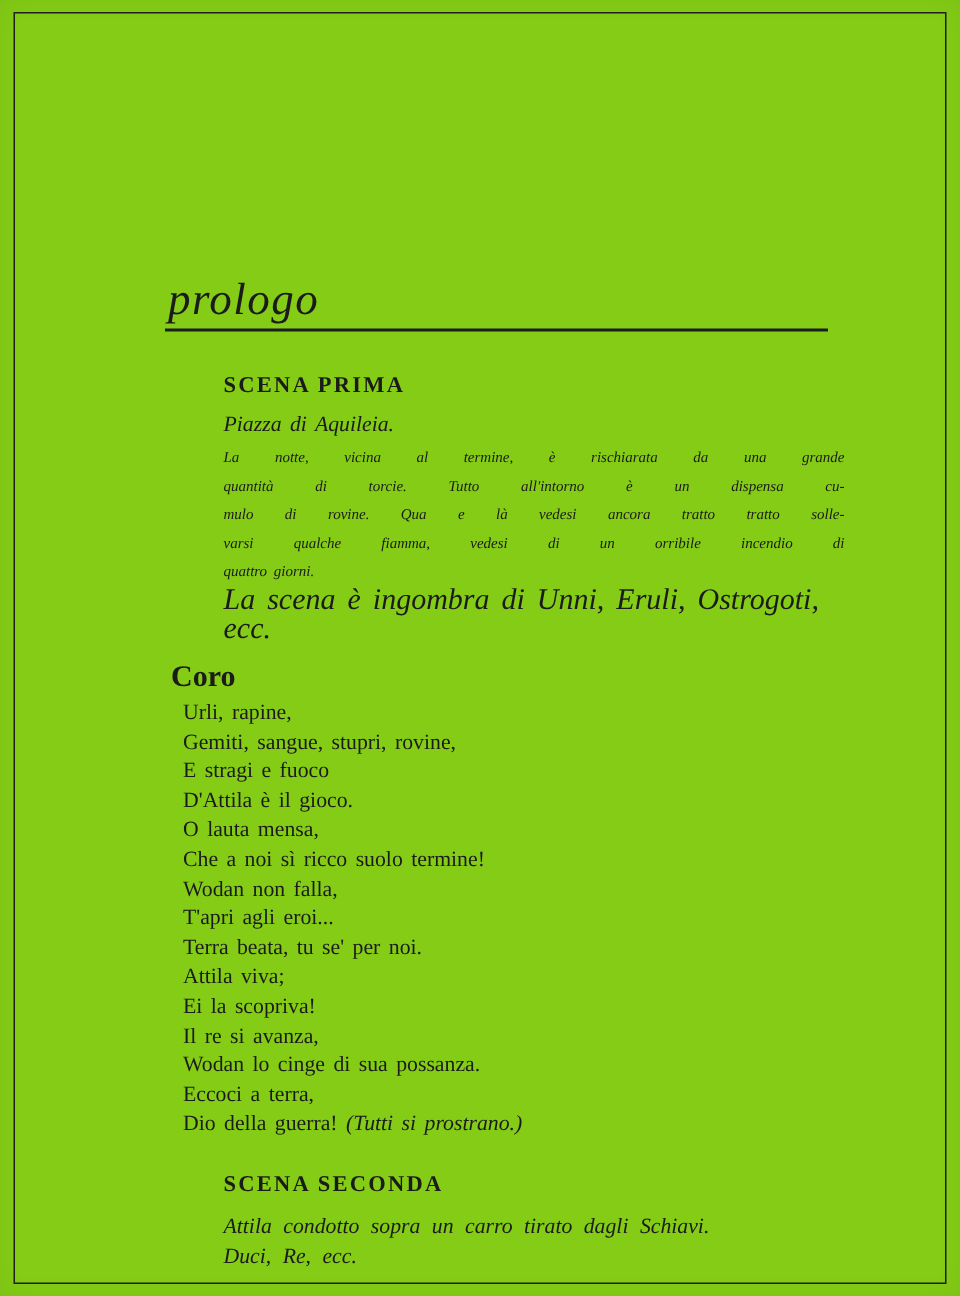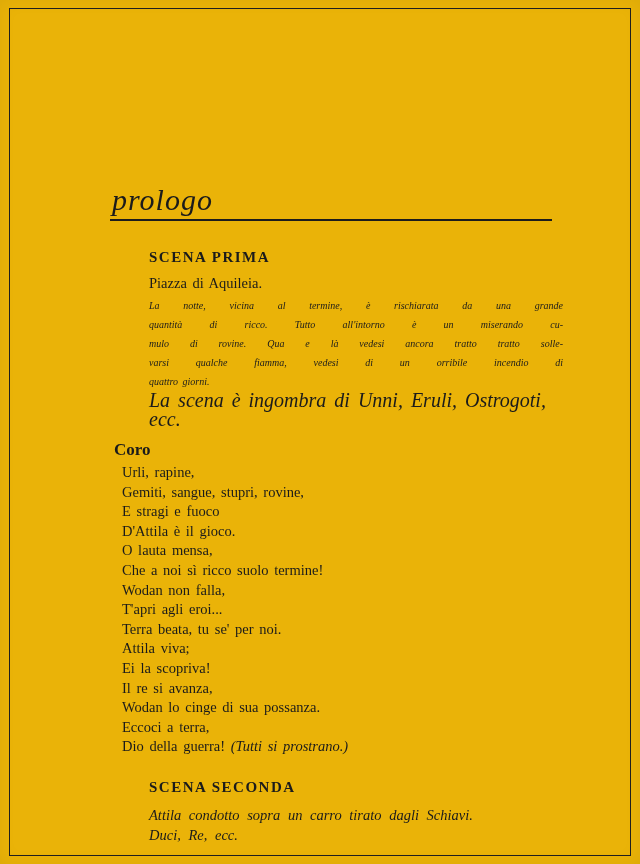--- a/index.html
+++ b/index.html
@@ -11,21 +11,21 @@
     height: 864px;
     background: #f4f3f0;
     font-family: "Liberation Serif", "DejaVu Serif", serif;
     color: #1b1b1b;
     position: relative;
     overflow: hidden;
   }
   .sheet {
     position: absolute;
     inset: 0;
-    background: #eab308;
+    background: #84cc16;
     box-shadow: inset 0 0 18px rgba(0,0,0,0.06);
   }
   .frame {
     position: absolute;
     top: 8px;
     left: 9px;
     right: 9px;
     bottom: 8px;
     border: 1.5px solid #1f1f1f;
   }
@@ -55,20 +55,21 @@
   }
   .scene-heading {
     font-size: 15px;
     font-weight: bold;
     letter-spacing: 1.5px;
     margin: 0;
     line-height: 1;
   }
   .scene1-heading-wrap { margin-top: 29px; }
   .setting {
+    font-style: italic;
     font-size: 14.5px;
     margin: 9px 0 3px 0;
     line-height: 19px;
     word-spacing: 2px;
   }
   .dir-line {
     font-style: italic;
     font-size: 10px;
     line-height: 19px;
     word-spacing: 2px;
@@ -79,21 +80,21 @@
   }
   .scene-note {
     font-style: italic;
     font-size: 20px;
     line-height: 19px;
     margin: 0;
     word-spacing: 3px;
   }
   .coro-label {
     font-weight: bold;
-    font-size: 17px;
+    font-size: 20px;
     margin: 12px 0 5px 4px;
     line-height: 1;
   }
   .verse {
     margin-left: 12px;
   }
   .verse-line {
     font-size: 14.5px;
     line-height: 19.6px;
     word-spacing: 2px;
@@ -127,21 +128,21 @@
 
       <h1 class="title">prologo</h1>
       <div class="title-rule"></div>
 
       <section>
         <div class="block-indent scene1-heading-wrap">
           <h2 class="scene-heading">SCENA PRIMA</h2>
           <p class="setting">Piazza di Aquileia.</p>
           <div id="direction-lines" class="direction">
               <div class="dir-line just">La notte, vicina al termine, è rischiarata da una grande</div>
-              <div class="dir-line just">quantità di ricco. Tutto all'intorno è un miserando cu-</div>
+              <div class="dir-line just">quantità di torcie. Tutto all'intorno è un dispensa cu-</div>
               <div class="dir-line just">mulo di rovine. Qua e là vedesi ancora tratto tratto solle-</div>
               <div class="dir-line just">varsi qualche fiamma, vedesi di un orribile incendio di</div>
               <div class="dir-line">quattro giorni.</div>
             </div>
           <p class="scene-note">La scena è ingombra di Unni, Eruli, Ostrogoti, ecc.</p>
         </div>
       </section>
 
       <section>
         <div class="coro-label">Coro</div>

